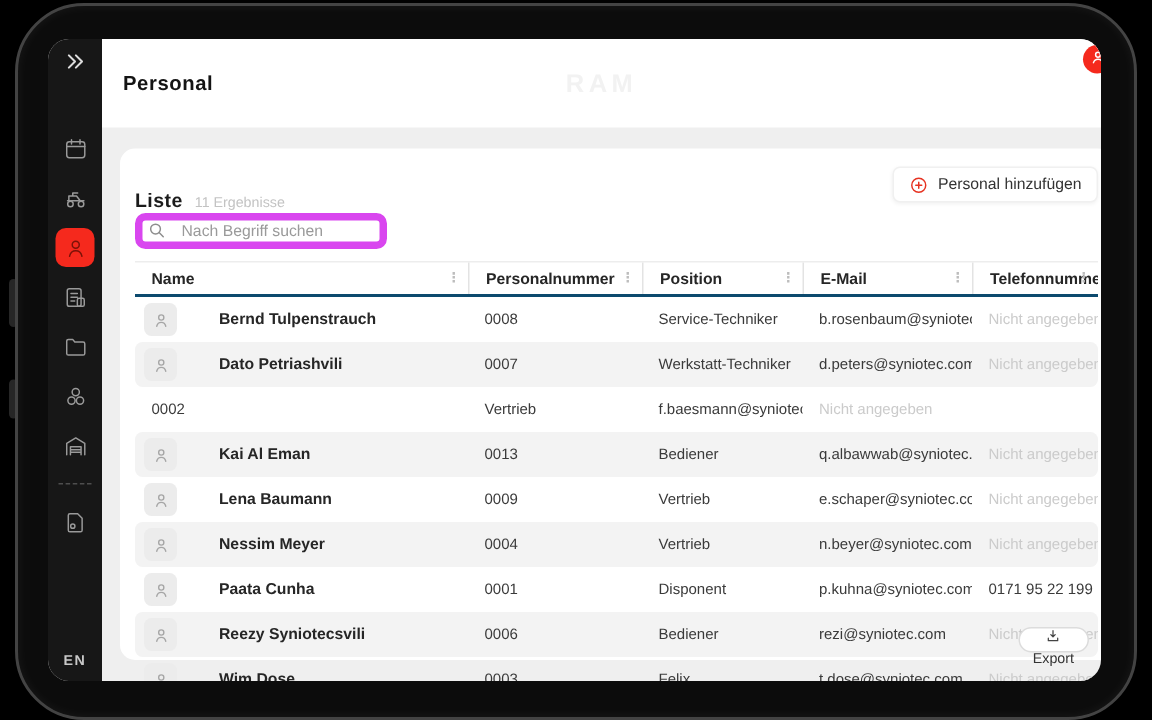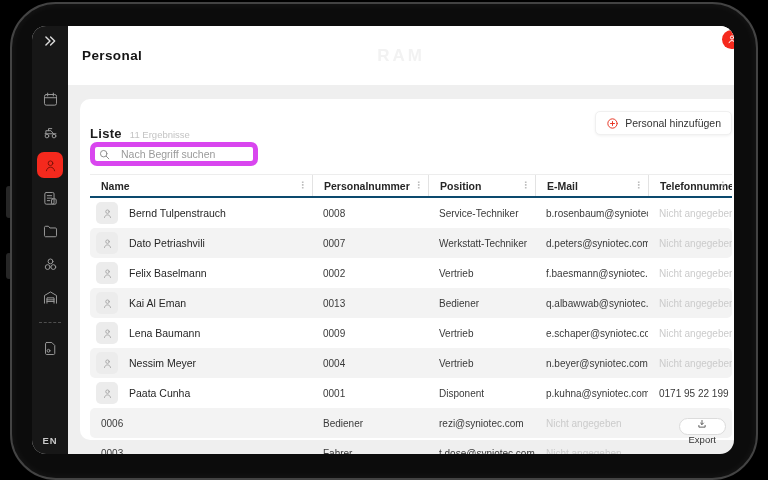--- a/index.html
+++ b/index.html
@@ -63,21 +63,21 @@
   .thead{margin-top:8px;height:21px;border-top:1px solid #ededed;border-bottom:2px solid #0c4a6e;flex:0 0 auto;}
   .th{position:relative;height:100%;display:flex;align-items:center;padding-left:11px;
     font-size:10.5px;font-weight:700;color:#262626;cursor:pointer;white-space:nowrap;overflow:hidden;}
   .th + .th{border-left:1px solid #e3e3e3;}
   .dots{position:absolute;right:5px;color:#bdbdbd;font-size:9px;line-height:1;}
   .tbody{flex:0 0 auto;}
   .tr{height:30px;border-radius:5px;cursor:pointer;}
   .tr:nth-child(even){background:#f3f3f3;}
   .td{padding-left:11px;font-size:10px;color:#3a3a3a;white-space:nowrap;overflow:hidden;
     text-overflow:clip;}
-  .td.name{padding-left:6px;display:flex;align-items:center;gap:11px;font-weight:400;
+  .td.name{padding-left:6px;display:flex;align-items:center;gap:28px;font-weight:700;
     font-size:10.5px;color:#262626;}
   .avatar-box{width:22px;height:22px;border-radius:5px;background:#ececec;display:flex;
     align-items:center;justify-content:center;flex:0 0 auto;}
   .muted{color:#cbcbcb;}
 
   .export-btn{position:absolute;right:16px;bottom:5px;display:flex;align-items:center;gap:5px;
     height:17px;padding:0 9px;background:#fff;border:1px solid #dcdcdc;border-radius:10px;
     font-family:inherit;font-size:9.5px;color:#333;cursor:pointer;flex-direction:column;}
   :root{--red:#f5291d;}
 </style>
@@ -265,31 +265,20 @@
                       </span>
                     </span>
                     <span>Dato Petriashvili</span>
                   </div>
                   <div class="td">0007</div>
                   <div class="td">Werkstatt-Techniker</div>
                   <div class="td">d.peters@syniotec.com</div>
                   <div class="td muted">Nicht angegeben</div>
                 </div>
                 <div class="tr">
-                  <div class="td name">
-                    <span class="avatar-box">
-                      <span style="display:flex">
-                        <svg width="13" height="13" viewBox="0 0 24 24" fill="none" stroke="#a6a6a6" stroke-width="1.7" stroke-linecap="round">
-                          <circle cx="12" cy="8.6" r="3.2"></circle>
-                          <path d="M6.4 19.4c.8-3.2 2.8-4.8 5.6-4.8s4.8 1.6 5.6 4.8"></path>
-                        </svg>
-                      </span>
-                    </span>
-                    <span>Felix Baselmann</span>
-                  </div>
                   <div class="td">0002</div>
                   <div class="td">Vertrieb</div>
                   <div class="td">f.baesmann@syniotec.com</div>
                   <div class="td muted">Nicht angegeben</div>
                 </div>
                 <div class="tr">
                   <div class="td name">
                     <span class="avatar-box">
                       <span style="display:flex">
                         <svg width="13" height="13" viewBox="0 0 24 24" fill="none" stroke="#a6a6a6" stroke-width="1.7" stroke-linecap="round">
@@ -350,28 +339,50 @@
                       </span>
                     </span>
                     <span>Paata Cunha</span>
                   </div>
                   <div class="td">0001</div>
                   <div class="td">Disponent</div>
                   <div class="td">p.kuhna@syniotec.com</div>
                   <div class="td">0171 95 22 199</div>
                 </div>
                 <div class="tr">
+                  <div class="td name">
+                    <span class="avatar-box">
+                      <span style="display:flex">
+                        <svg width="13" height="13" viewBox="0 0 24 24" fill="none" stroke="#a6a6a6" stroke-width="1.7" stroke-linecap="round">
+                          <circle cx="12" cy="8.6" r="3.2"></circle>
+                          <path d="M6.4 19.4c.8-3.2 2.8-4.8 5.6-4.8s4.8 1.6 5.6 4.8"></path>
+                        </svg>
+                      </span>
+                    </span>
+                    <span>Reezy Syniotecsvili</span>
+                  </div>
                   <div class="td">0006</div>
                   <div class="td">Bediener</div>
                   <div class="td">rezi@syniotec.com</div>
                   <div class="td muted">Nicht angegeben</div>
                 </div>
                 <div class="tr">
+                  <div class="td name">
+                    <span class="avatar-box">
+                      <span style="display:flex">
+                        <svg width="13" height="13" viewBox="0 0 24 24" fill="none" stroke="#a6a6a6" stroke-width="1.7" stroke-linecap="round">
+                          <circle cx="12" cy="8.6" r="3.2"></circle>
+                          <path d="M6.4 19.4c.8-3.2 2.8-4.8 5.6-4.8s4.8 1.6 5.6 4.8"></path>
+                        </svg>
+                      </span>
+                    </span>
+                    <span>Wim Dose</span>
+                  </div>
                   <div class="td">0003</div>
-                  <div class="td">Fahrer</div>
+                  <div class="td">Felix</div>
                   <div class="td">t.dose@syniotec.com</div>
                   <div class="td muted">Nicht angegeben</div>
                 </div>
               </div>
 
             <button class="export-btn">
               <span style="display:flex">
                 <svg width="10" height="10" viewBox="0 0 24 24" fill="none" stroke="#444" stroke-width="2" stroke-linecap="round" stroke-linejoin="round">
                     <path d="M12 3.5v9.5M8.5 9.8l3.5 3.5 3.5-3.5"></path>
                     <path d="M4.5 15.5v4h15v-4"></path>

